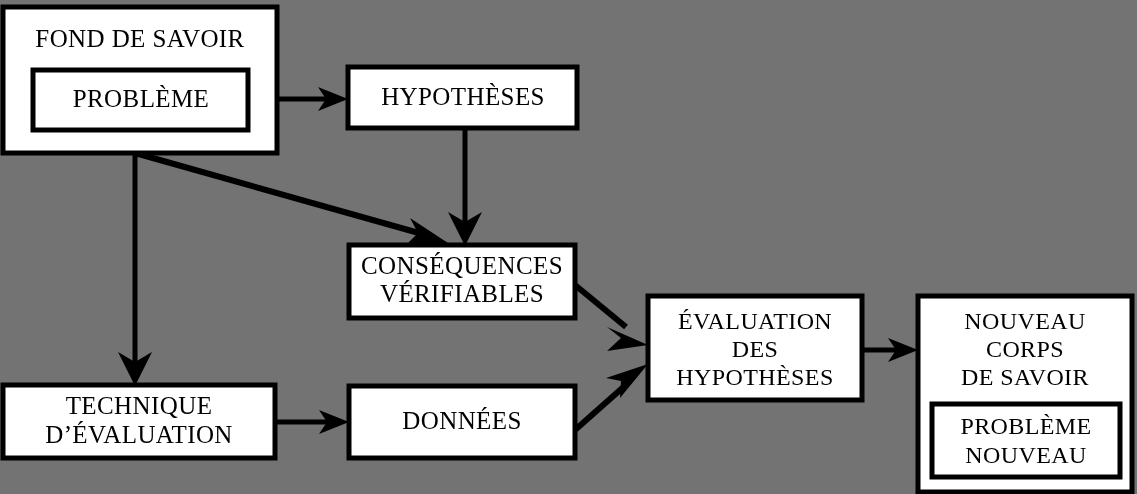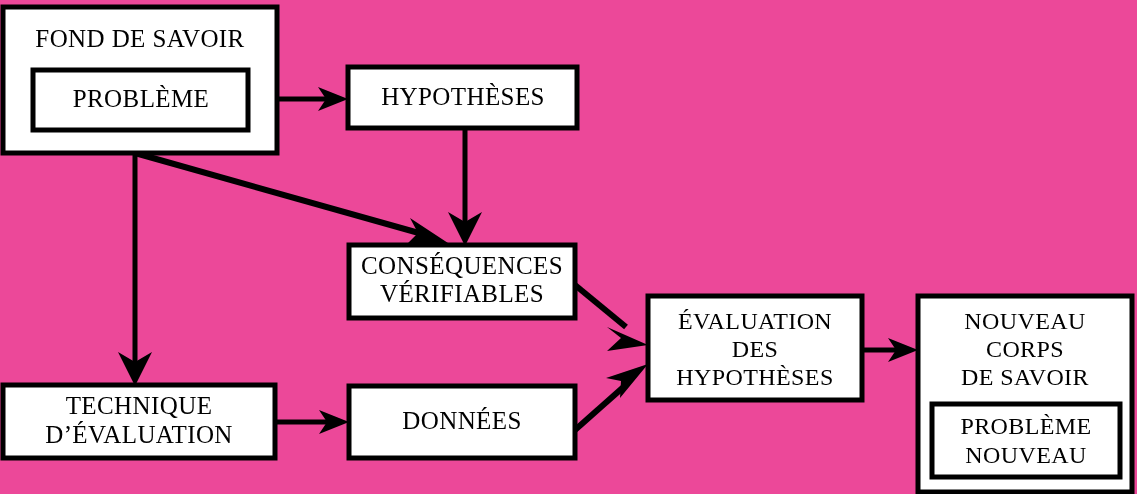--- a/index.html
+++ b/index.html
@@ -7,21 +7,21 @@
     padding: 0;
     background: #ffffff;
   }
   body {
     font-family: "Liberation Serif", "DejaVu Serif", serif;
   }
   #diagram-root {
     position: relative;
     width: 1137px;
     height: 494px;
-    background: #ec4899;
+    background: #737373;
     overflow: hidden;
   }
   svg.flow {
     position: absolute;
     left: 0;
     top: 0;
     width: 1137px;
     height: 494px;
   }
   .node-box {

